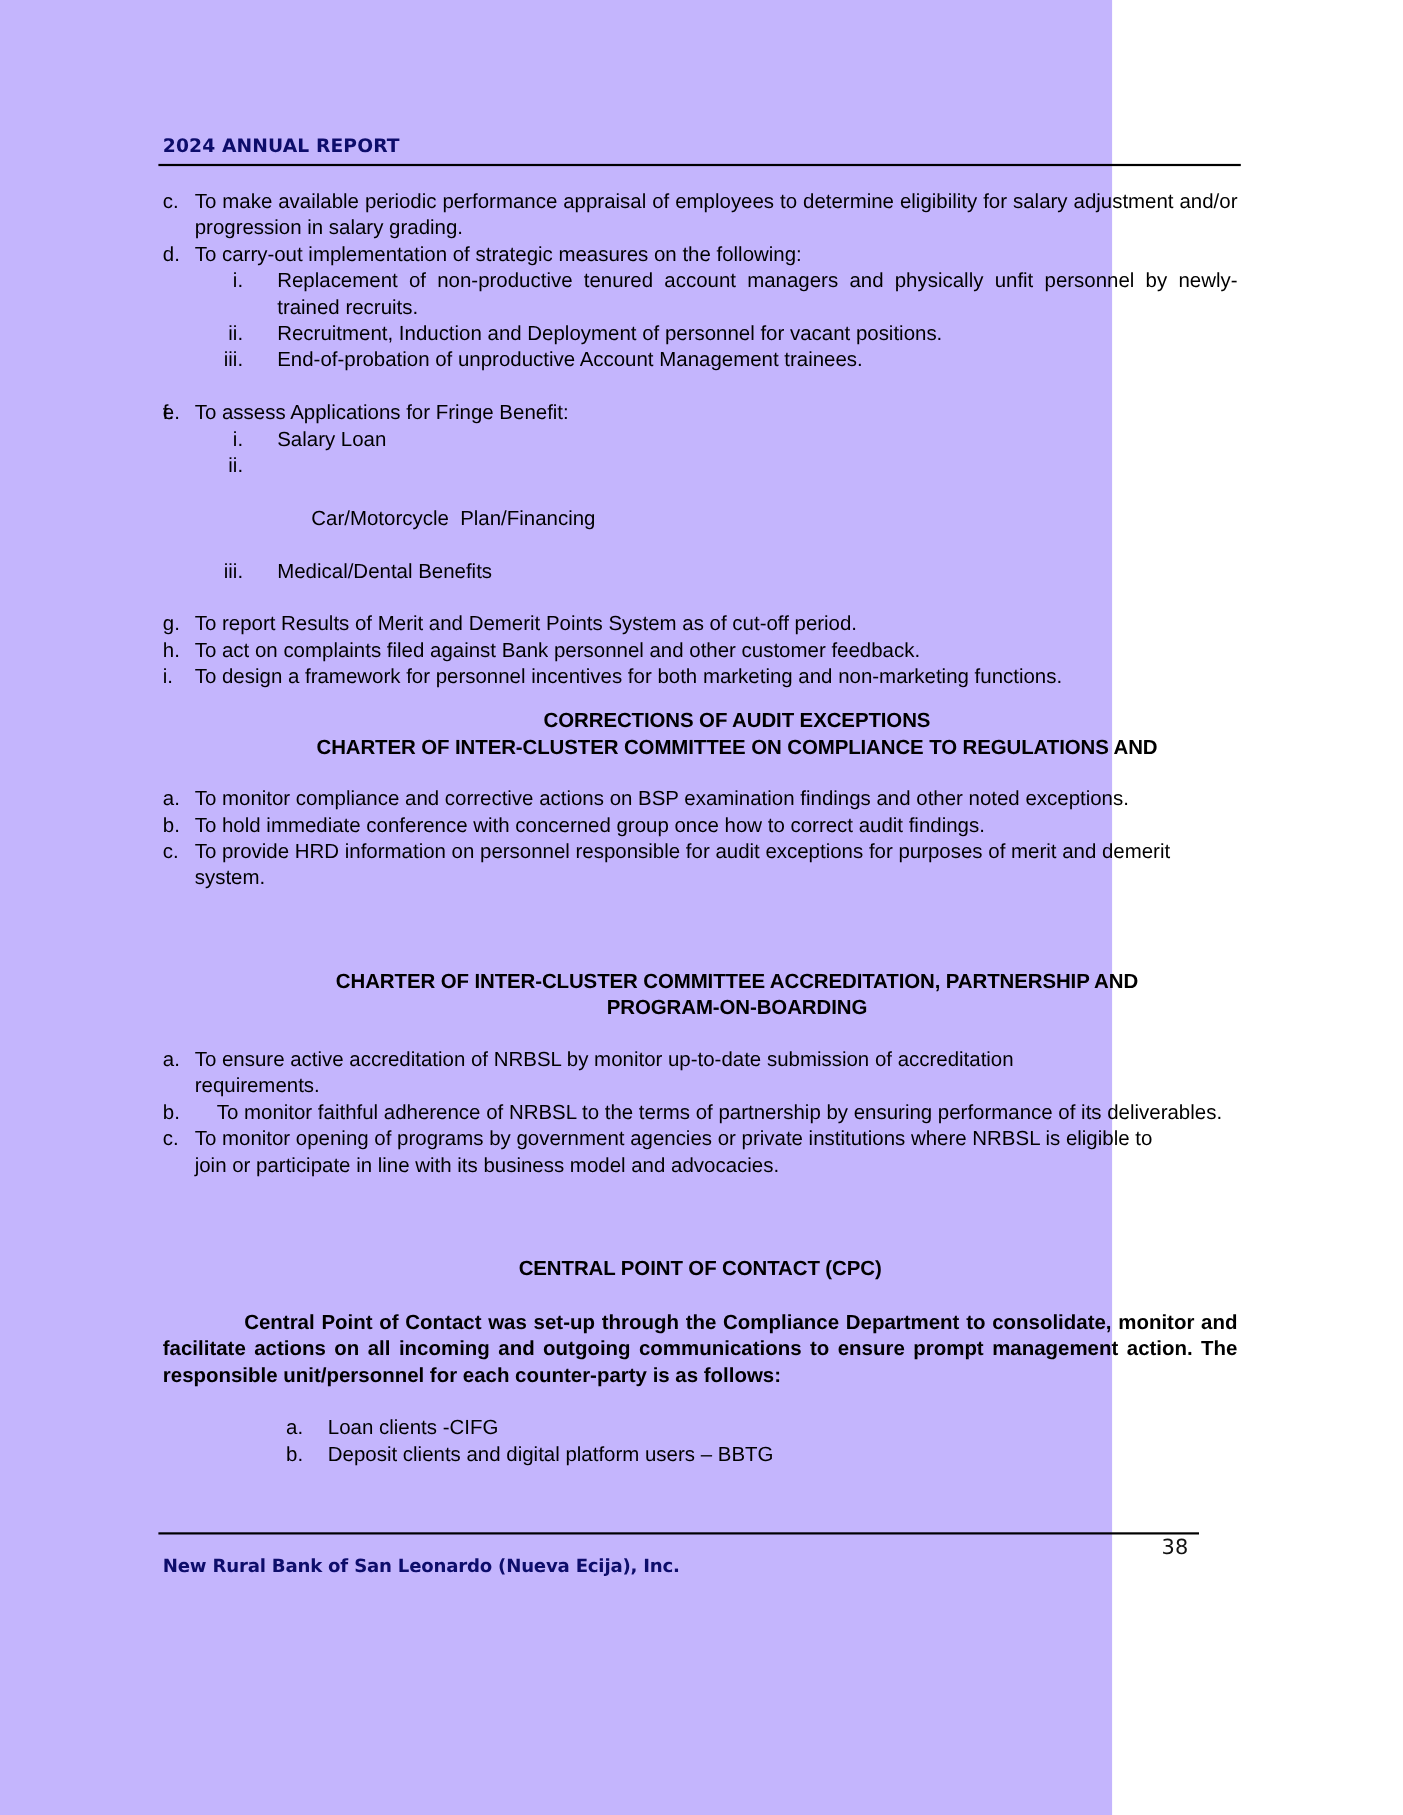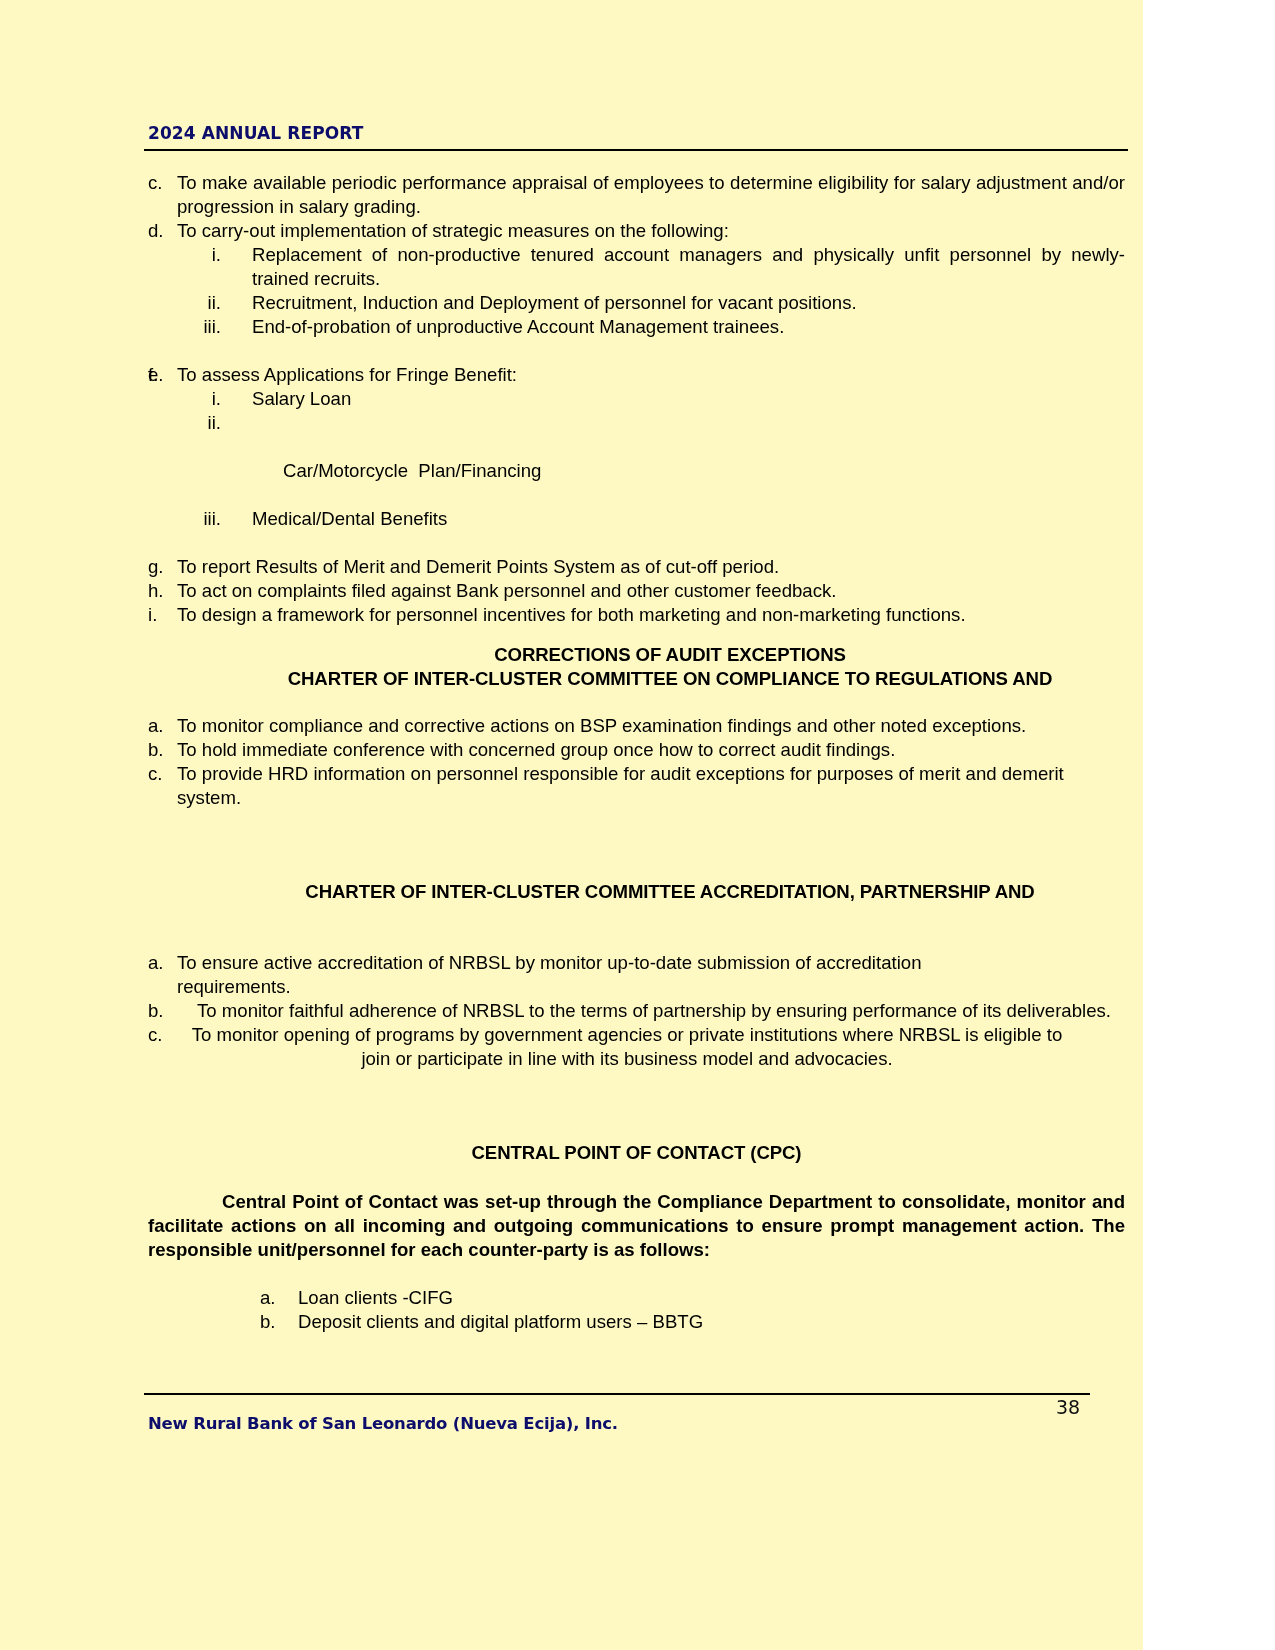--- a/index.html
+++ b/index.html
@@ -1,17 +1,17 @@
 <!DOCTYPE html>
 <html><head>
   <meta charset="utf-8">
   <style>
     html, body { margin: 0; padding: 0; background: #ffffff; }
     body { width: 1275px; height: 1650px; position: relative; overflow: hidden; }
-    .page { position: absolute; left: 0; top: 0; width: 1143px; height: 1650px; background: #fef9c3; }
+    .page { position: absolute; left: 0; top: 0; width: 1011px; height: 1650px; background: #c4b5fd; }
     .hdr-title {
       position: absolute; left: 148px; top: 123px;
       font-family: "DejaVu Sans", sans-serif; font-weight: bold; font-size: 17px;
       color: #0d0d6b; letter-spacing: 0.1px;
     }
     .hdr-rule { position: absolute; left: 144px; top: 149px; width: 984px; height: 0; border-top: 2px solid #000; }
     .body-text {
       font-family: "Liberation Sans", sans-serif; font-size: 18.6px; color: #000;
       line-height: 24px;
     }
@@ -123,34 +123,35 @@
       <span>To hold immediate conference with concerned group once how to correct audit findings.</span>
     </div>
     <div class="item nojust">
       <span class="lbl">c.</span>
       <span style="display:inline-block; max-width:920px;">To provide HRD information on personnel responsible for audit exceptions for purposes of merit and demerit system.</span>
     </div>
   </div>
 
   <div class="heading" style="left:253px; width:834px; top:880px;">
     <div>CHARTER OF INTER-CLUSTER COMMITTEE ACCREDITATION, PARTNERSHIP AND</div>
+    <div>PROGRAM-ON-BOARDING</div>
   </div>
 
   <div class="blk body-text" style="top:951px;">
     <div class="item nojust">
       <span class="lbl">a.</span>
       <span style="display:inline-block; max-width:860px;">To ensure active accreditation of NRBSL by monitor up-to-date submission of accreditation requirements.</span>
     </div>
     <div class="item nojust">
       <span class="lbl">b.</span>
       <span style="display:inline-block; max-width:920px;margin-left:20px;">To monitor faithful adherence of NRBSL to the terms of partnership by ensuring performance of its deliverables.</span>
     </div>
     <div class="item nojust">
       <span class="lbl">c.</span>
-      <span style="display:inline-block; max-width:900px;text-align:center;">To monitor opening of programs by government agencies or private institutions where NRBSL is eligible to join or participate in line with its business model and advocacies.</span>
+      <span style="display:inline-block; max-width:900px;">To monitor opening of programs by government agencies or private institutions where NRBSL is eligible to join or participate in line with its business model and advocacies.</span>
     </div>
   </div>
 
   <div class="heading" style="left:148px; width:977px; top:1141px;">CENTRAL POINT OF CONTACT (CPC)</div>
 
   <div class="blk body-text" style="top:1190px;">
     <div class="para">Central Point of Contact was set-up through the Compliance Department to consolidate, monitor and facilitate actions on all incoming and outgoing communications to ensure prompt management action. The responsible unit/personnel for each counter-party is as follows:</div>
     <div style="height:24px;"></div>
     <div style="padding-left:112px;">
       <div class="cpc-item">

